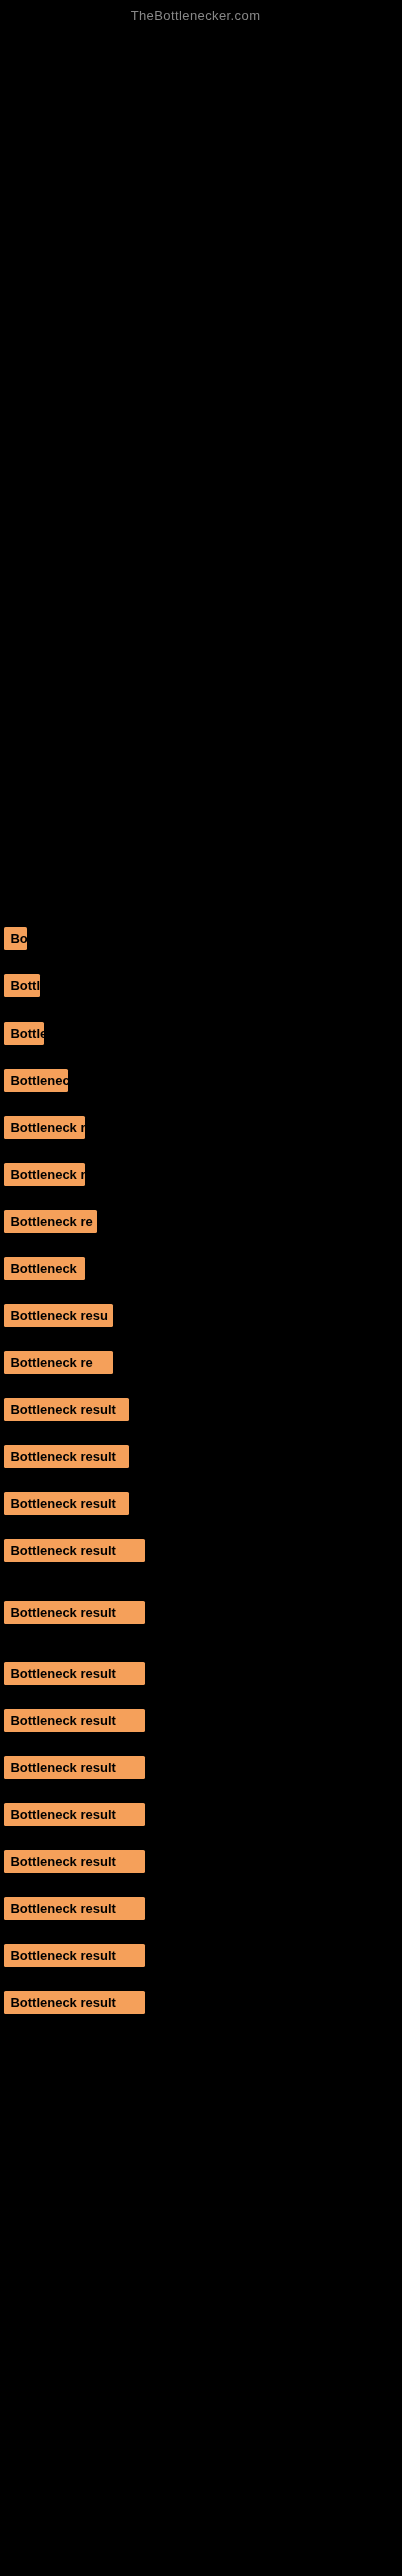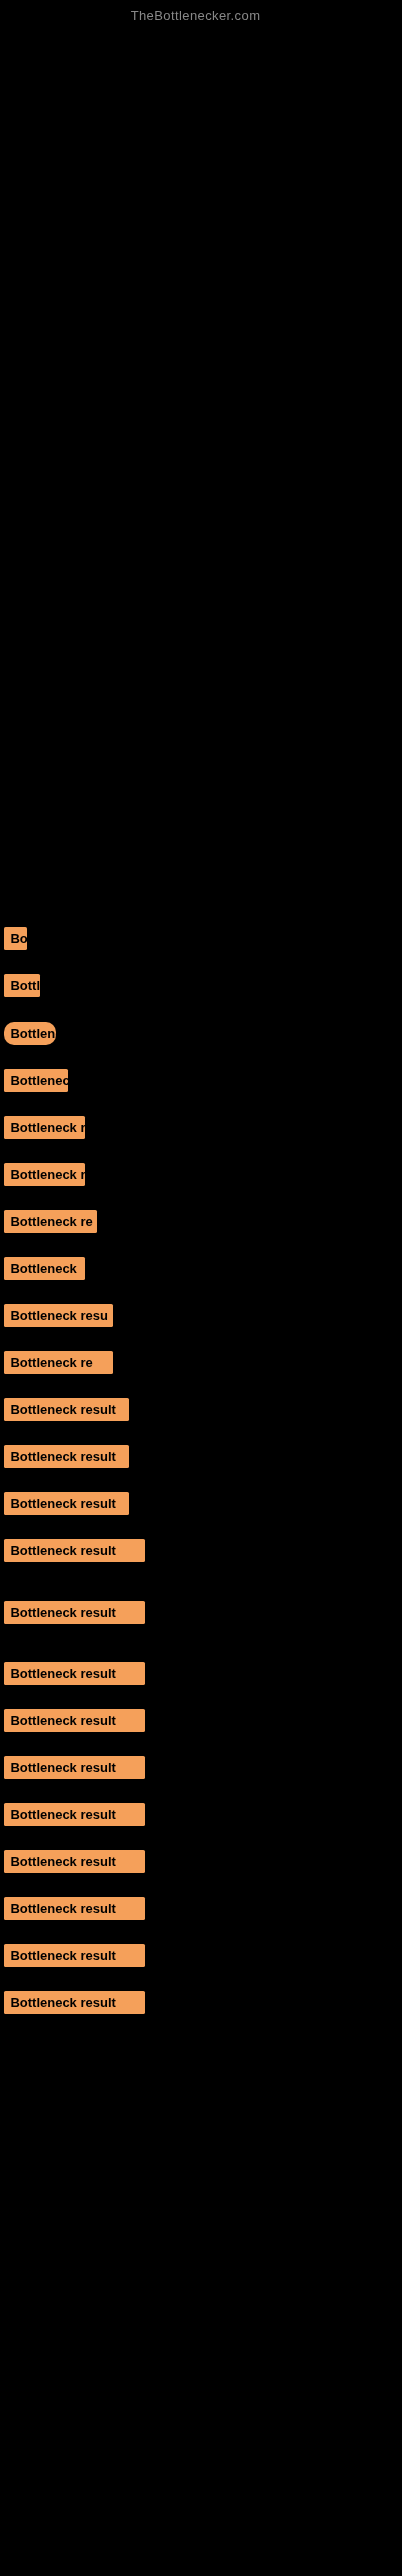--- a/index.html
+++ b/index.html
@@ -50,21 +50,21 @@
       font-size: 13px;
       font-weight: 600;
       padding: 4px 6.4px;
       border-radius: 1.6px;
       white-space: nowrap;
     }
 
     
     .bar-tiny { width: 22.5px; }
     .bar-xsmall { width: 36px; }
-    .bar-small { width: 52px; border-radius: 10px; }
+    .bar-small { width: 40px; }
     .bar-small-med { width: 64px; }
     .bar-med { width: 81px; }
     .bar-med-large { width: 93px; }
     .bar-large { width: 109px; }
     .bar-xlarge { width: 125px; }
     .bar-full { width: 141px; }
 
     .section-gap {
       height: 24px;
     }

